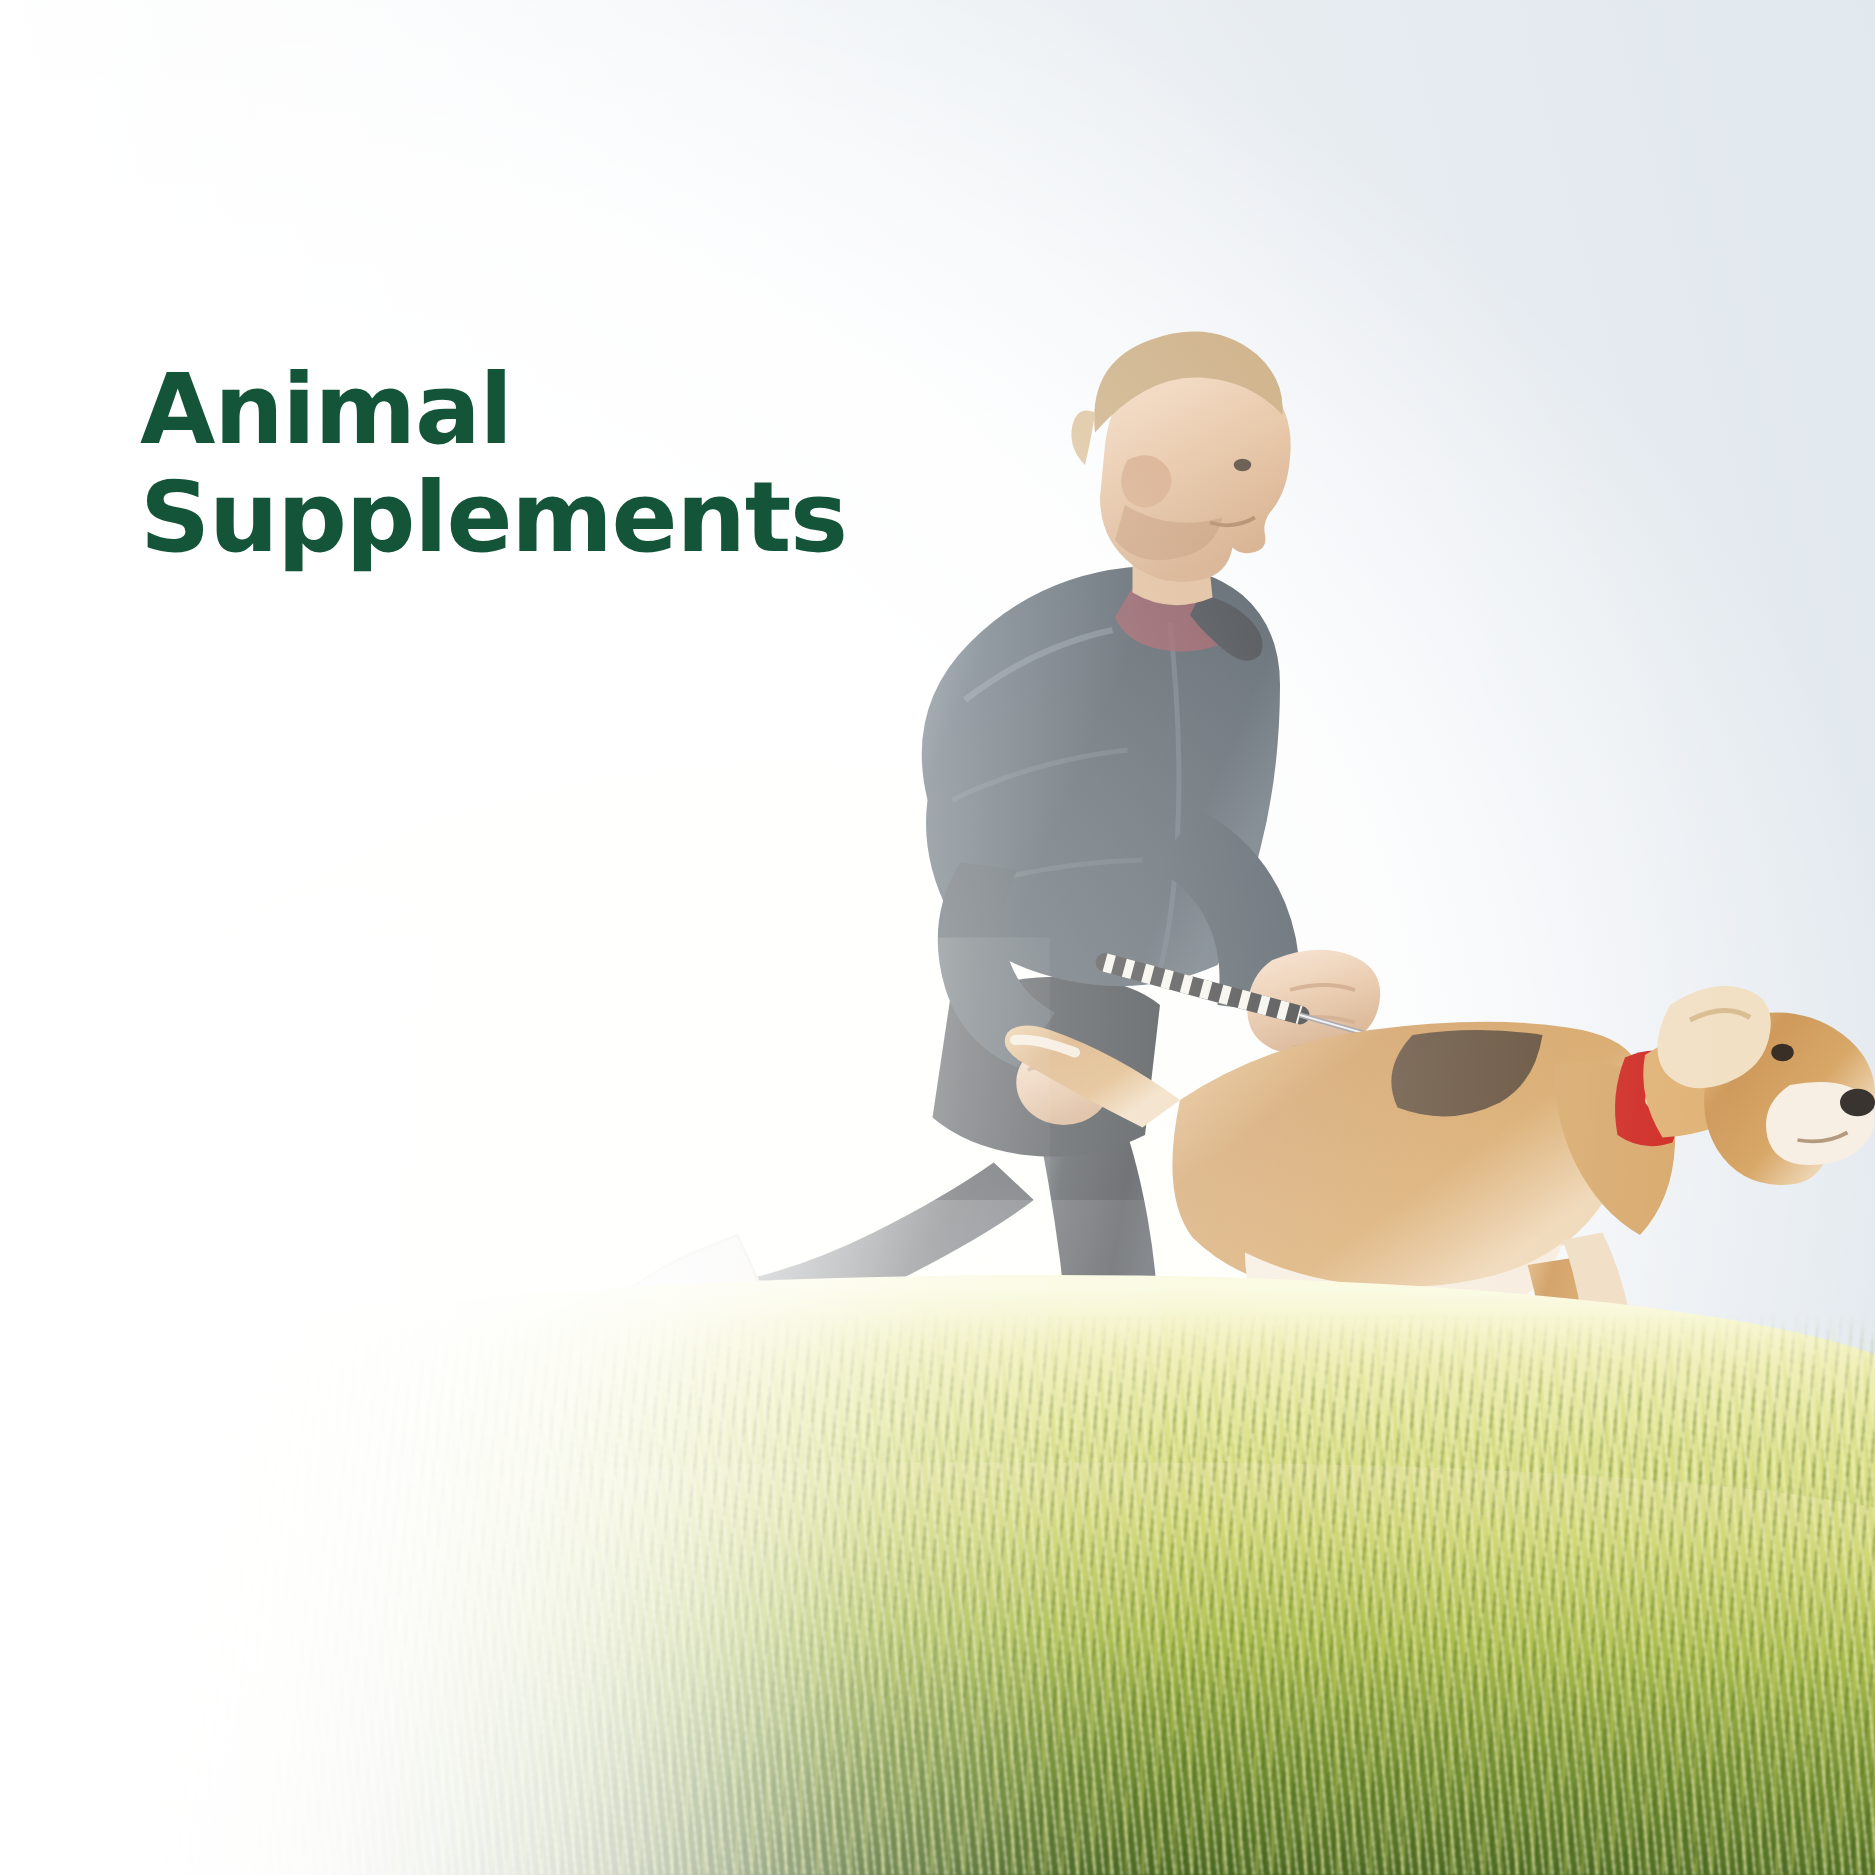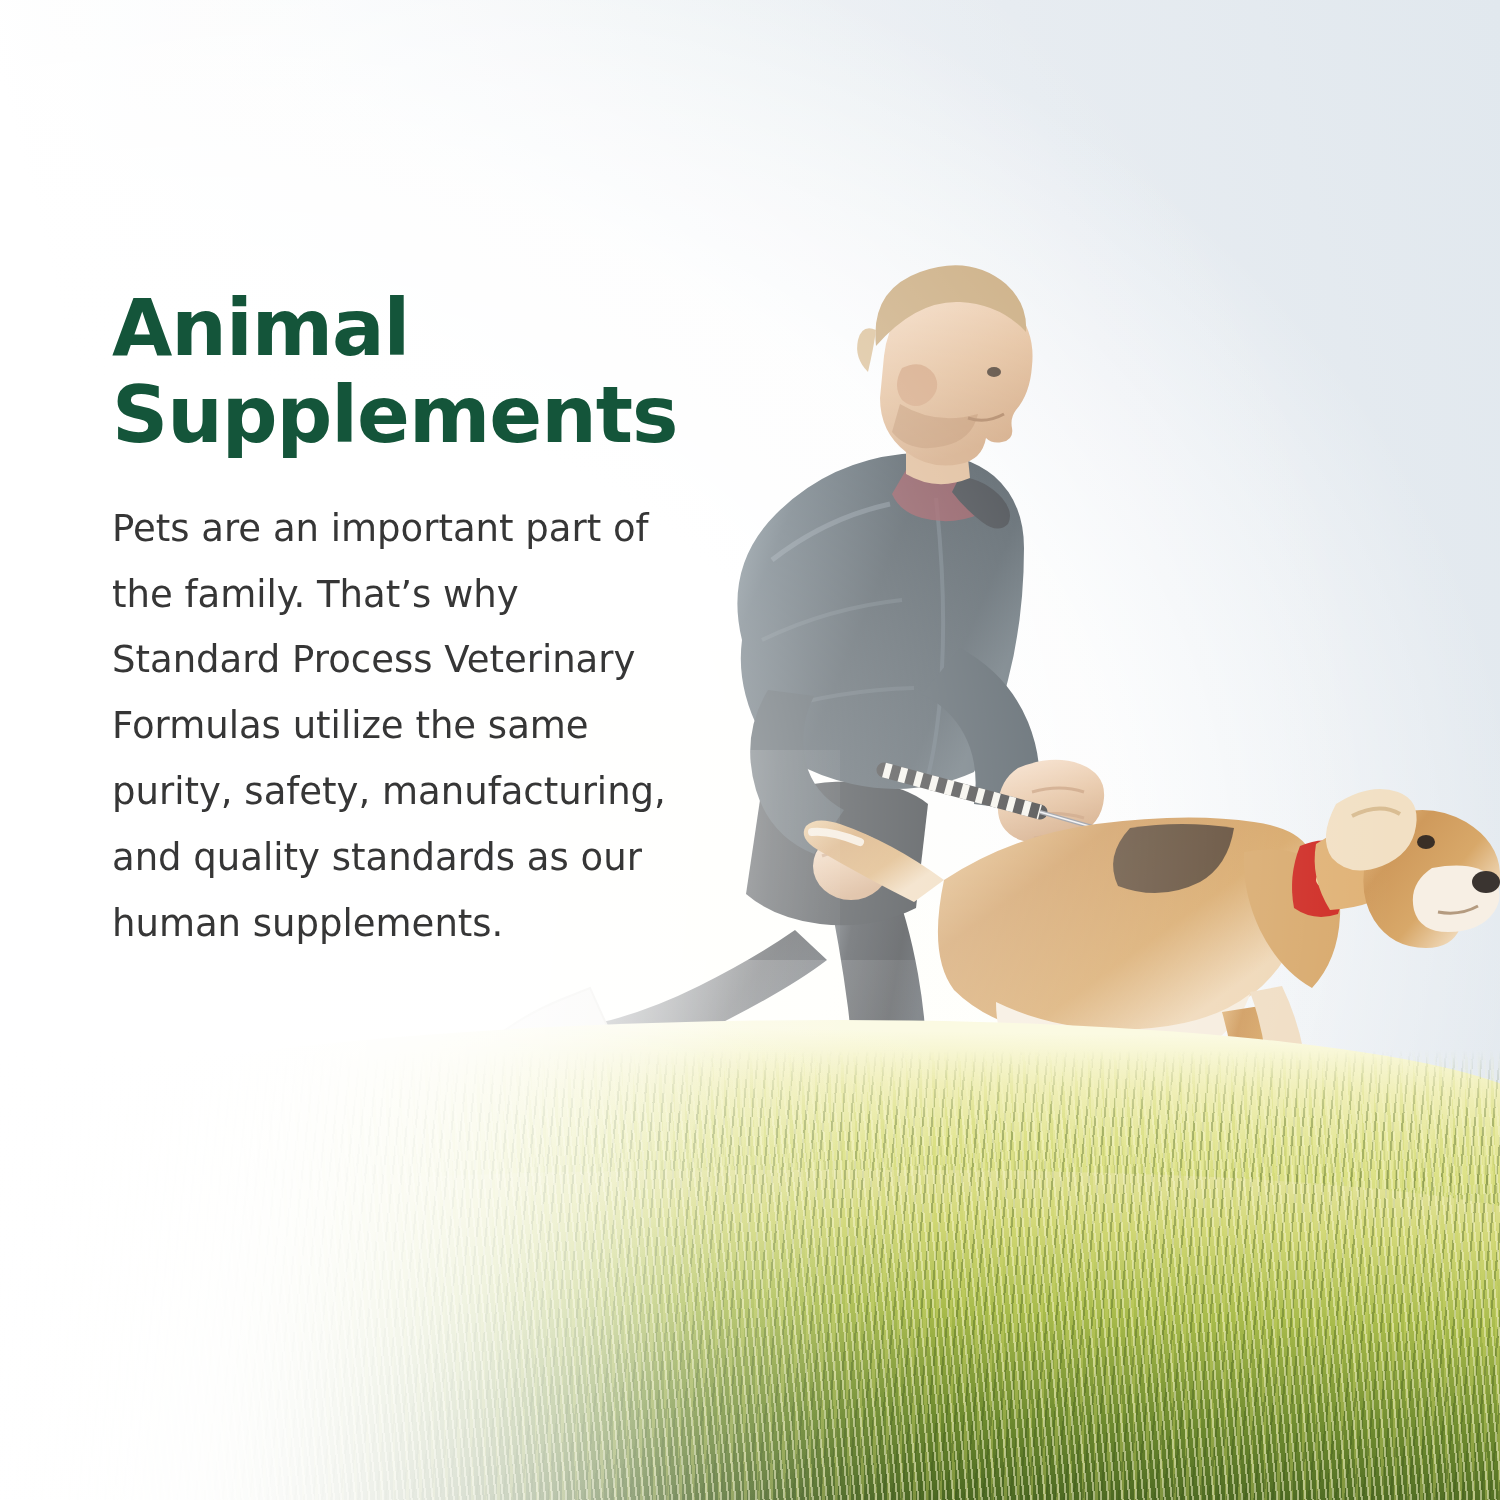--- a/index.html
+++ b/index.html
@@ -287,16 +287,15 @@
     <div class="hill2"></div>
     <div class="blades"></div>
     <div class="grasswash"></div>
   </div>
 
   <div class="texthaze"></div>
 
   <div class="copy">
     <h1 class="headline">Animal
 Supplements</h1>
-    <p class="body-copy">Pets are an important part of the family. That’s why Standard Process Veterinary Formulas utilize the same purity, safety, manufacturing, and quality standards as our human supplements.</p>
   </div>
 
 </div>
 
 </body></html>

